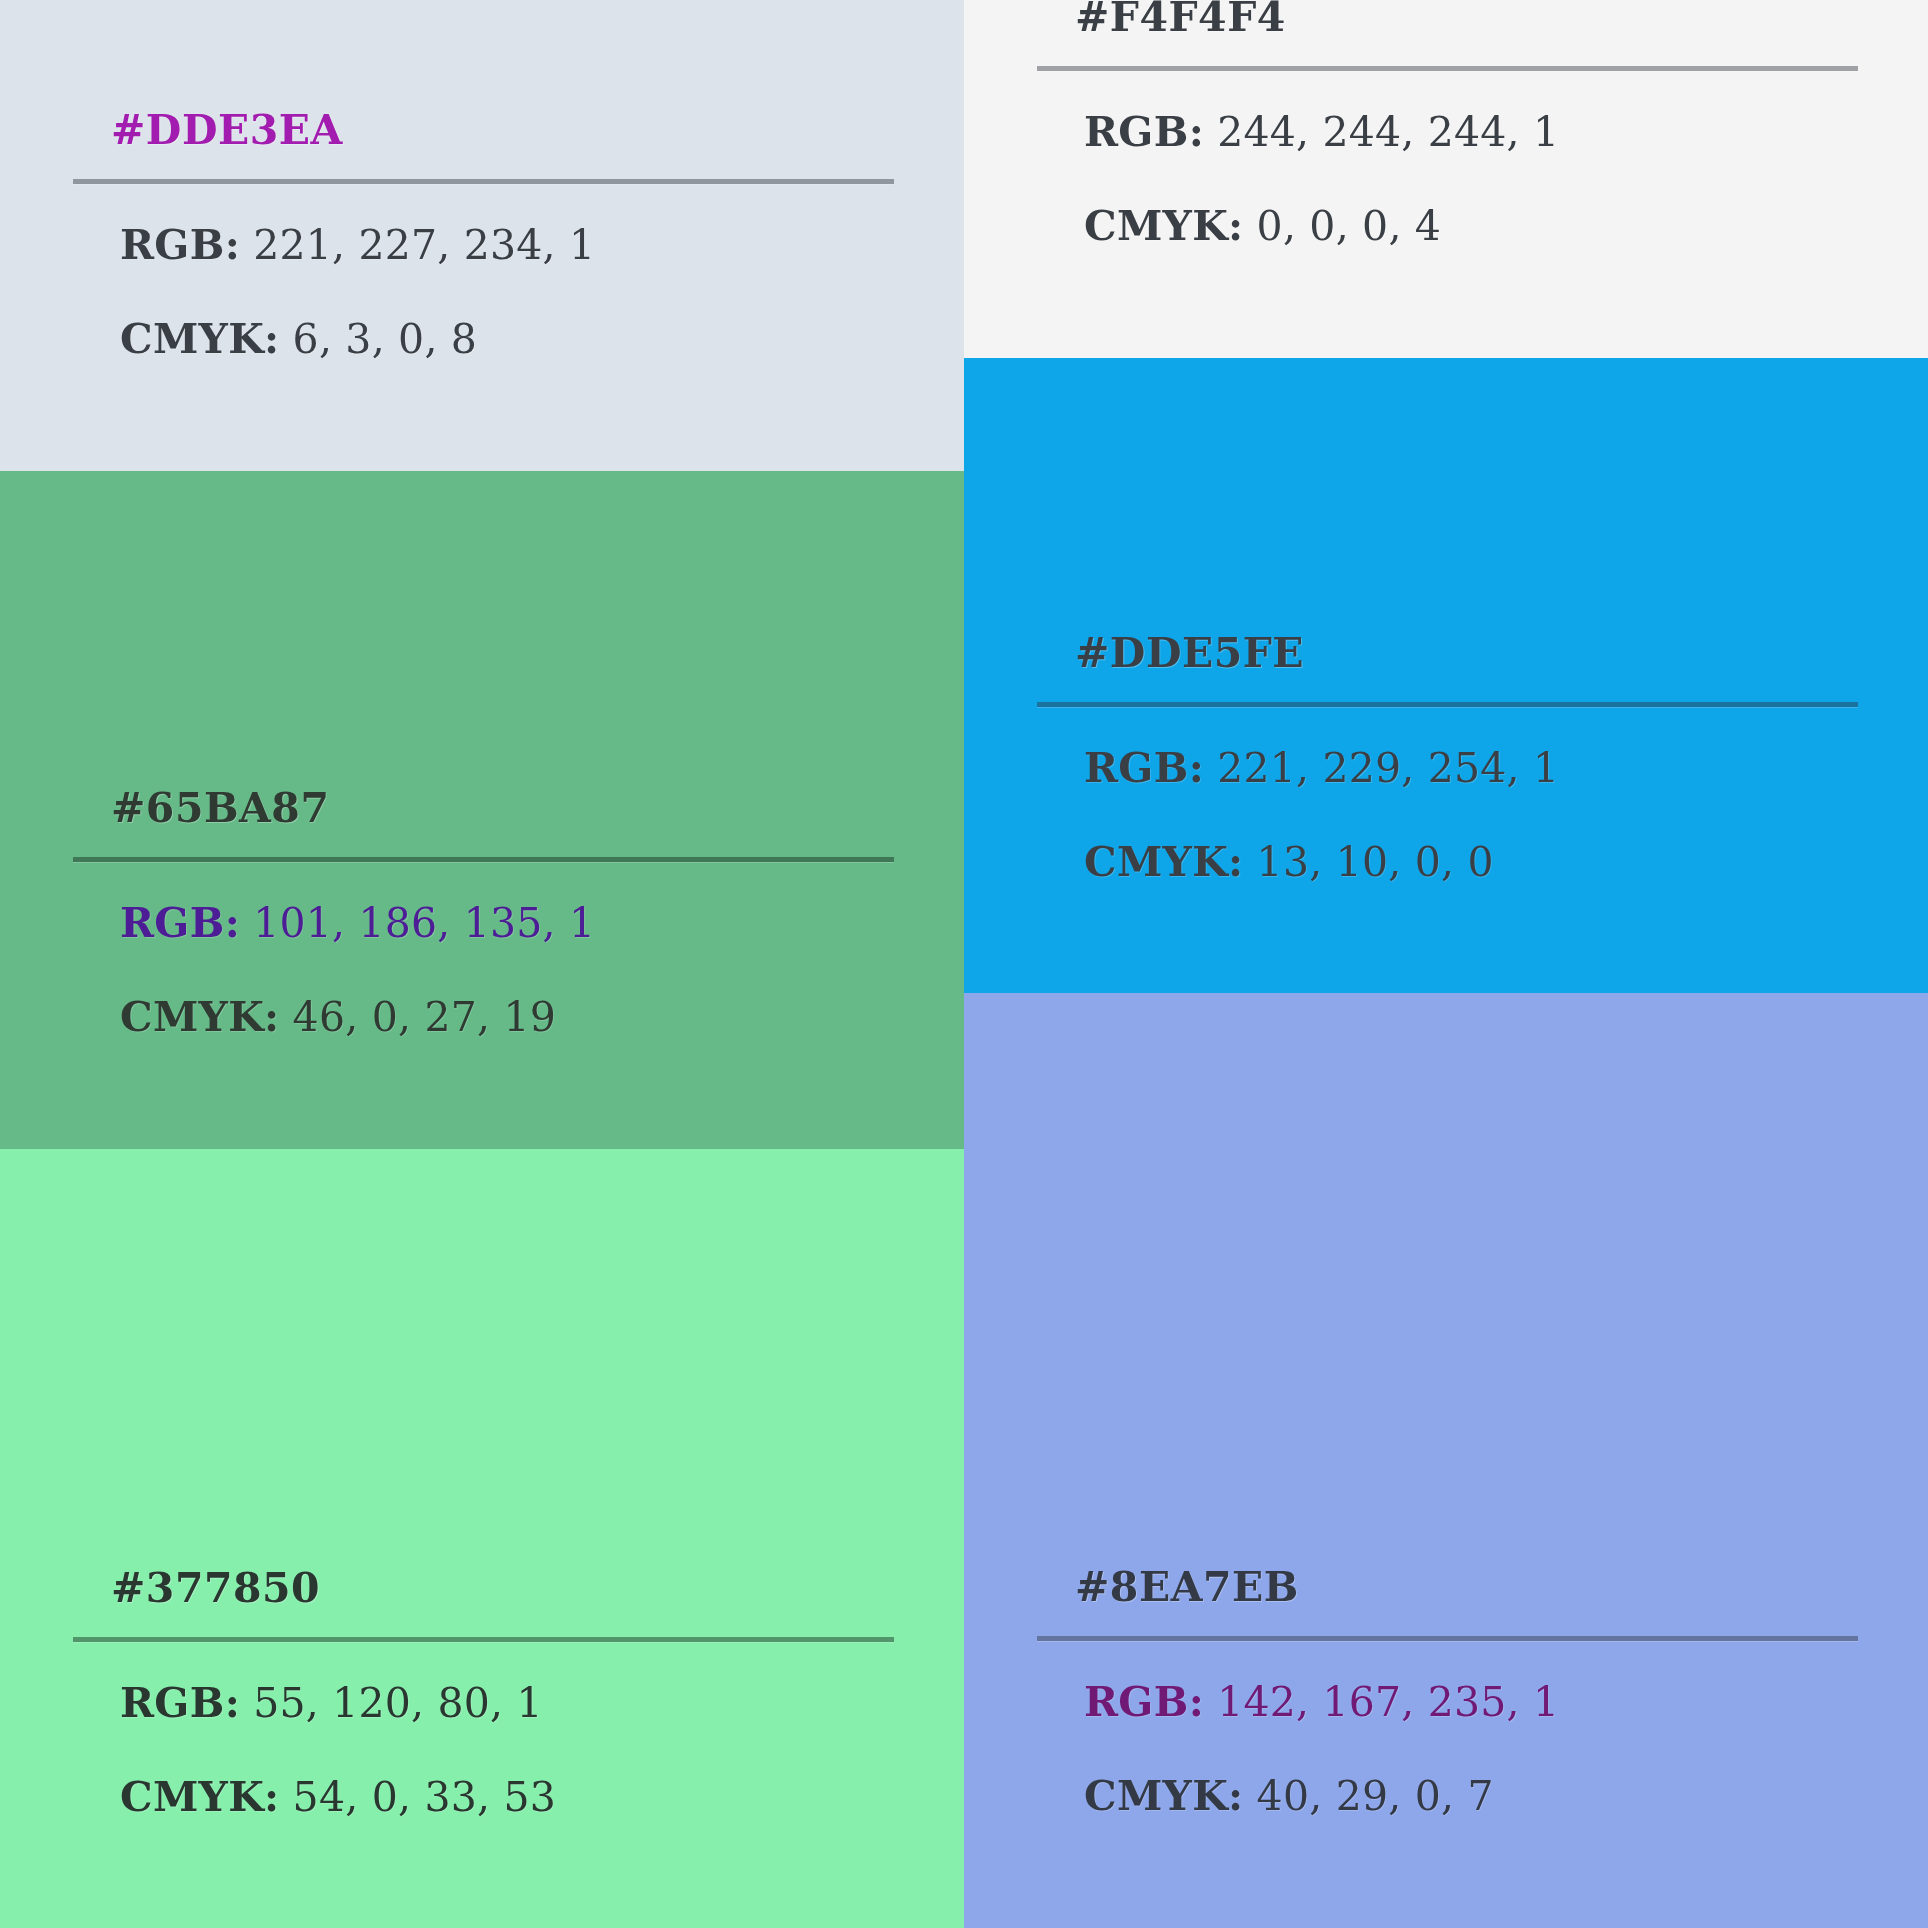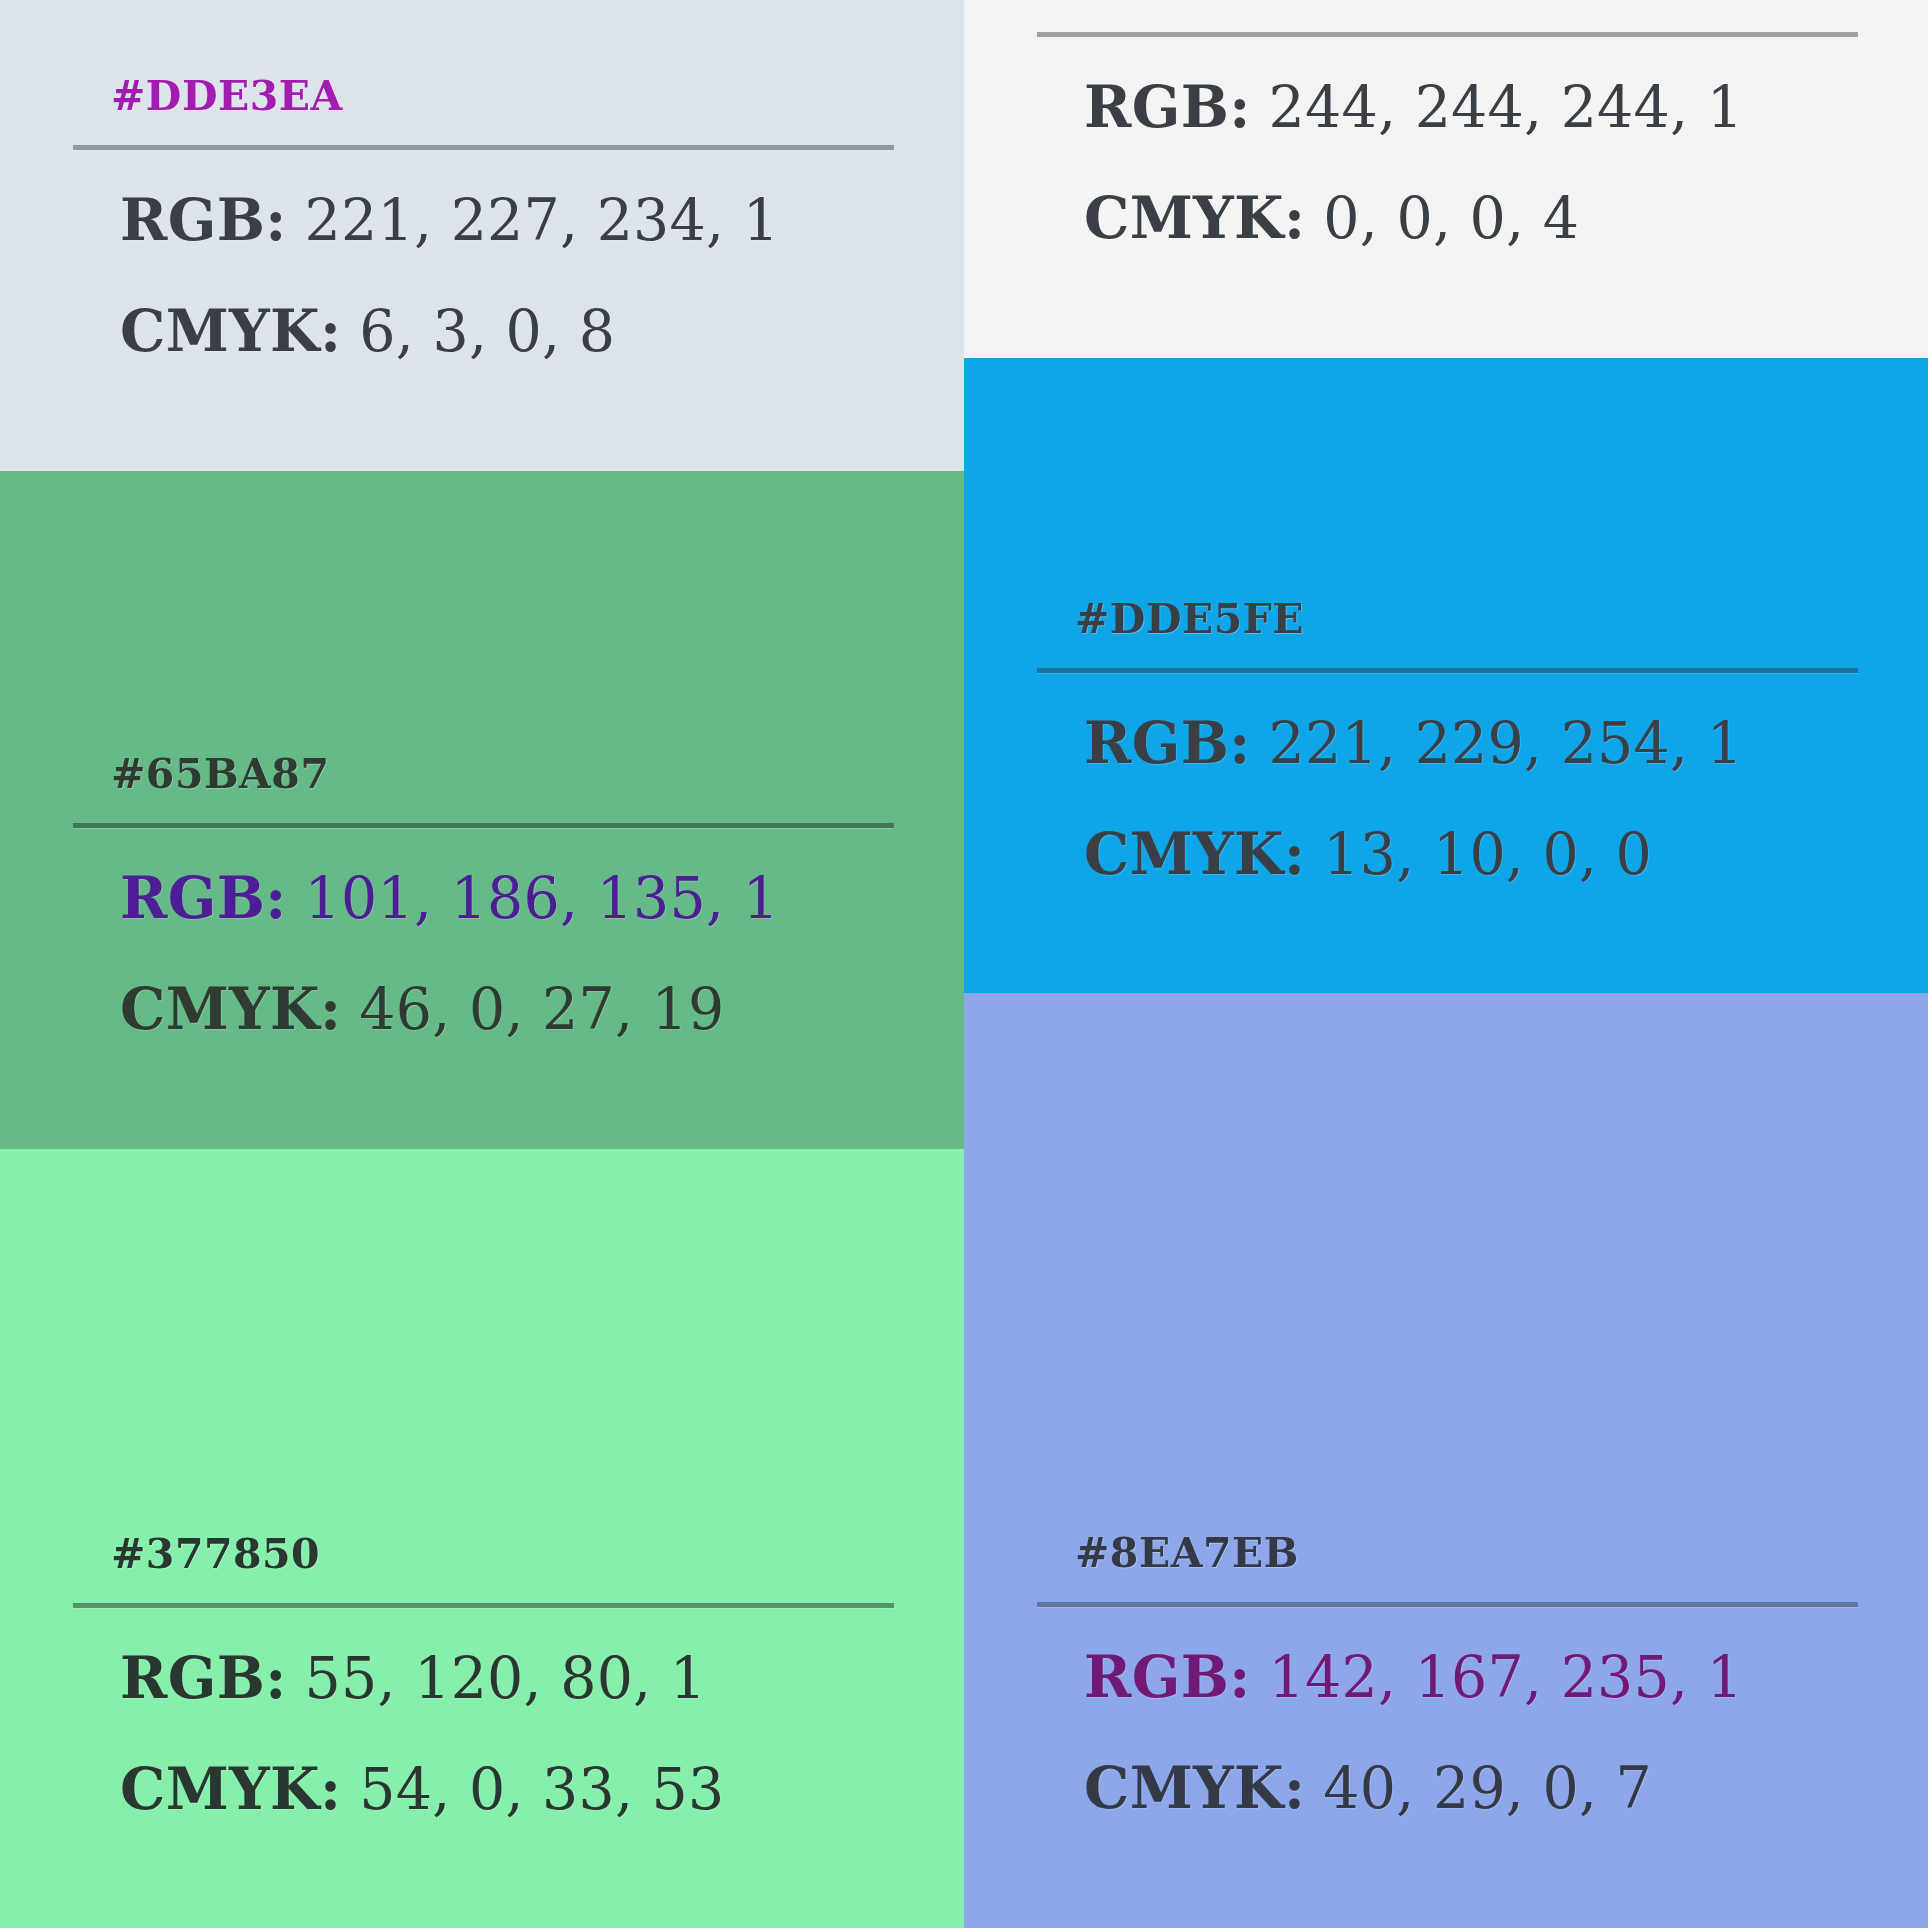--- a/index.html
+++ b/index.html
@@ -63,21 +63,21 @@
   .rule {
     height: 4.7px;
     width: 100%;
     margin: 0 0 41px 0;
     background: rgba(40,46,54,0.42);
     box-shadow: 0 0.9px 0 rgba(255,255,255,0.22);
   }
 
   .value-line {
     font-family: "DejaVu Serif", serif;
-    font-size: 57px;
+    font-size: 41px;
     line-height: 1.0;
     color: #3a3f45;
     margin: 0 0 53px 47px;
     white-space: nowrap;
     text-shadow: 0.9px 0.9px 0 rgba(255,255,255,0.18);
   }
   .value-line:last-child { margin-bottom: 0; margin-top: 32px; }
 
   .value-key {
     font-weight: 700;

